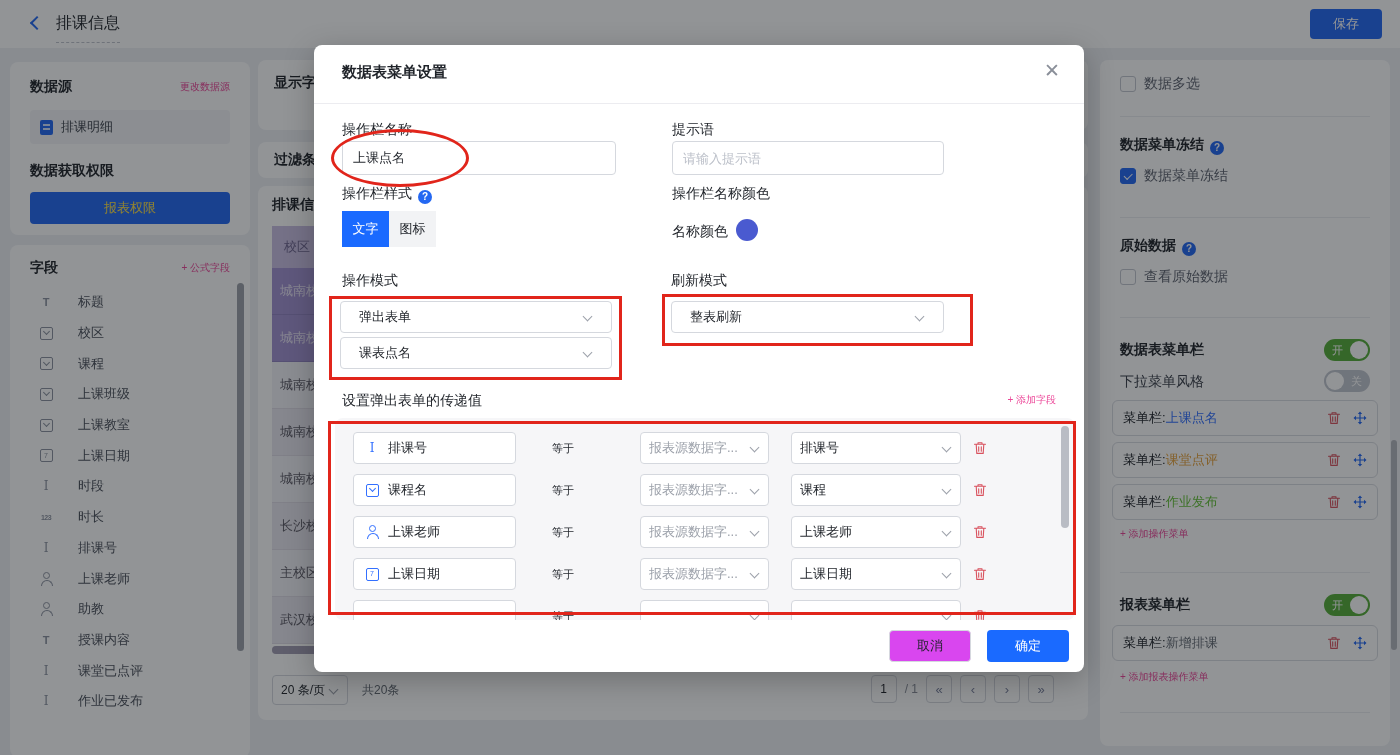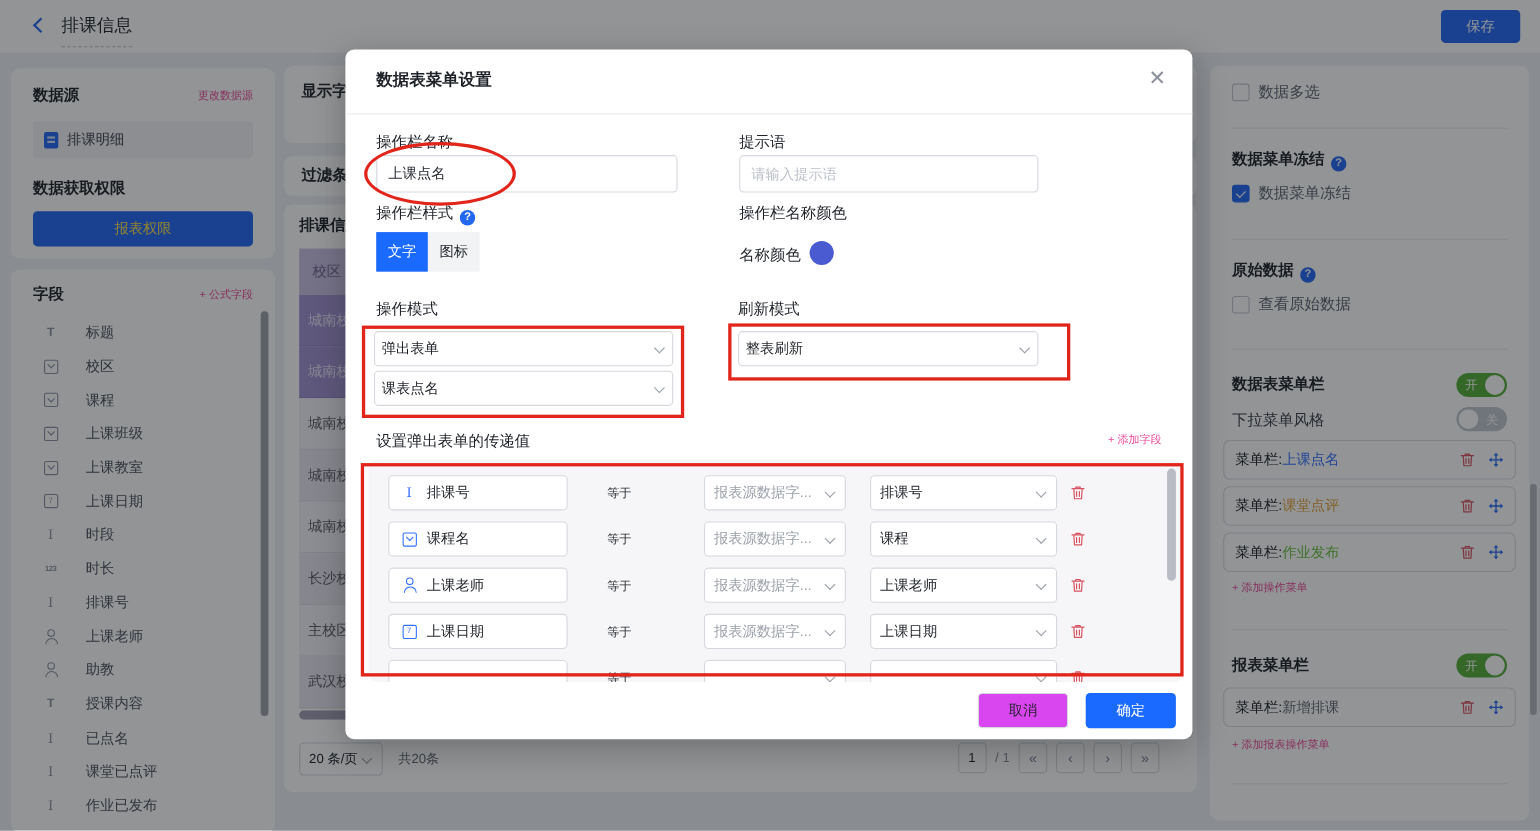--- a/index.html
+++ b/index.html
@@ -99,21 +99,21 @@
   #modal-title { position:absolute; left:28px; top:18px; font-size:15px; font-weight:bold; color:#1f2329; }
   #modal-close { position:absolute; right:24px; top:14px; font-size:19px; color:#8a8f99; background:none; border:none; cursor:pointer; }
   #modal-divider { position:absolute; top:58px; left:0; width:100%; height:1px; background:#ececf0; }
   .m-label { position:absolute; font-size:14px; color:#1f2329; }
   .m-input { position:absolute; height:34px; border:1px solid #d5d8de; border-radius:4px; background:#fff; font-size:13px; color:#1f2329; padding:0 10px; font-family:inherit; }
   .m-input::placeholder { color:#bcc0c9; }
   .seg { position:absolute; left:28px; top:166px; display:flex; cursor:pointer; }
   .seg-item { width:47px; height:36px; display:flex; align-items:center; justify-content:center; background:#f2f3f5; font-size:13px; }
   .seg-item.active { background:#1a6aff; color:#fff; }
   .color-dot { position:absolute; left:422px; top:174px; width:22px; height:22px; border-radius:50%; cursor:pointer; }
-  .m-dd { position:absolute; height:32px; border:1px solid #d5d8de; border-radius:4px; background:#fff; display:flex; align-items:center; justify-content:space-between; padding:0 6px; font-size:13px; cursor:pointer; }
+  .m-dd { position:absolute; height:32px; border:1px solid #d5d8de; border-radius:4px; background:#fff; display:flex; align-items:center; justify-content:space-between; padding:0 18px; font-size:13px; cursor:pointer; }
   #transfer-box { position:absolute; left:21px; top:373px; width:740px; height:202px; background:#f6f6f8; border-radius:8px; padding:14px 0 0 18px; overflow:hidden; }
   #transfer-vsb { position:absolute; right:6px; top:8px; width:8px; height:102px; background:#b9bcc4; border-radius:4px; }
   .t-row { display:flex; align-items:center; margin-bottom:10px; height:32px; }
   .t-field { width:163px; height:32px; background:#fff; border:1px solid #d5d8de; border-radius:4px; display:flex; align-items:center; gap:8px; padding:0 10px; }
   .t-eq { margin-left:36px; font-size:11px; }
   .t-dd { height:32px; background:#fff; border:1px solid #d5d8de; border-radius:4px; display:flex; align-items:center; justify-content:space-between; padding:0 8px; cursor:pointer; }
   .t-dd1 { margin-left:66px; width:129px; }
   .t-dd2 { margin-left:22px; width:170px; }
   .dd-txt { font-size:13px; white-space:nowrap; overflow:hidden; }
   .dd-txt.gray { color:#9ca1aa; }
@@ -199,24 +199,20 @@
           <span class="ic ic-person"></span>
           <span>上课老师</span>
         </div>
         <div class="f-item">
           <span class="ic ic-person"></span>
           <span>助教</span>
         </div>
         <div class="f-item">
           <span class="ic ic-textarea"></span>
           <span>授课内容</span>
-        </div>
-        <div class="f-item">
-          <span class="ic ic-text"></span>
-          <span>已点名</span>
         </div>
         <div class="f-item">
           <span class="ic ic-text"></span>
           <span>课堂已点评</span>
         </div>
         <div class="f-item">
           <span class="ic ic-text"></span>
           <span>作业已发布</span>
         </div>
       </div>

